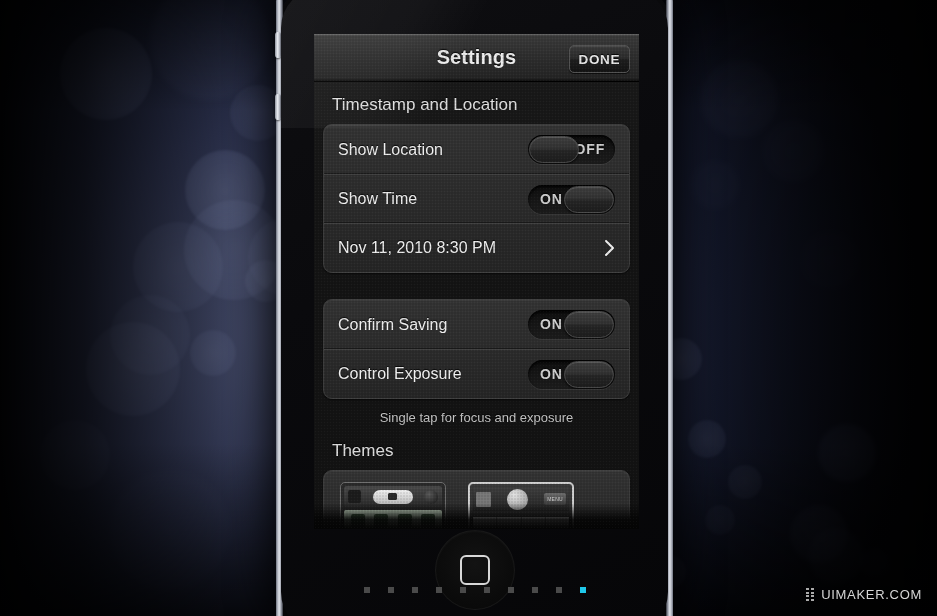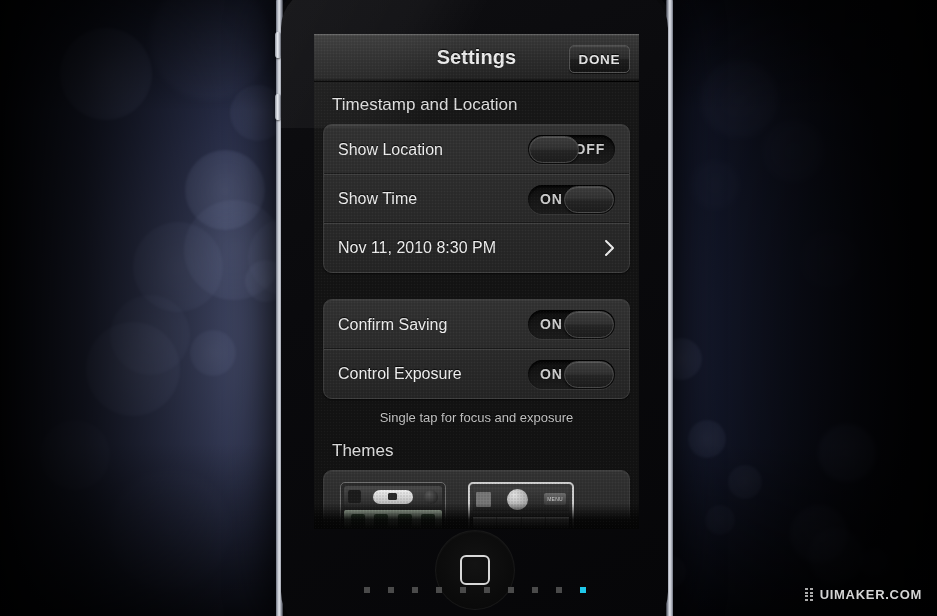--- a/index.html
+++ b/index.html
@@ -404,21 +404,20 @@
 
   
   .watermark {
     position: absolute;
     right: 15px;
     bottom: 14px;
     display: flex;
     align-items: center;
     gap: 7px;
     z-index: 80;
-    font-weight: bold;
   }
   .wm-logo {
     display: flex;
     gap: 2px;
     opacity: 0.85;
   }
   .wm-col { display: flex; flex-direction: column; gap: 1.5px; }
   .wm-d { width: 3px; height: 2px; background: #c9c9c9; }
   .wm-text {
     font-size: 13px;

